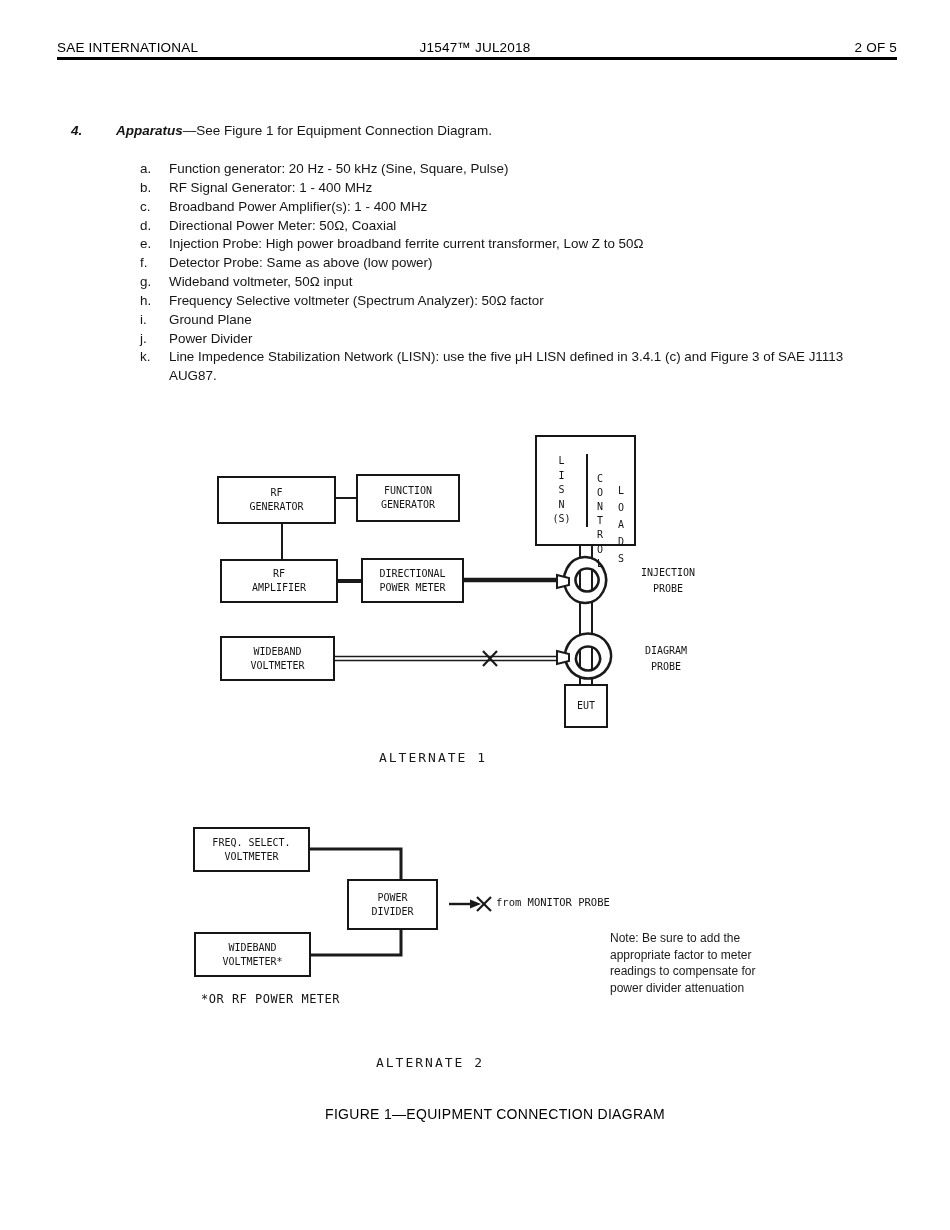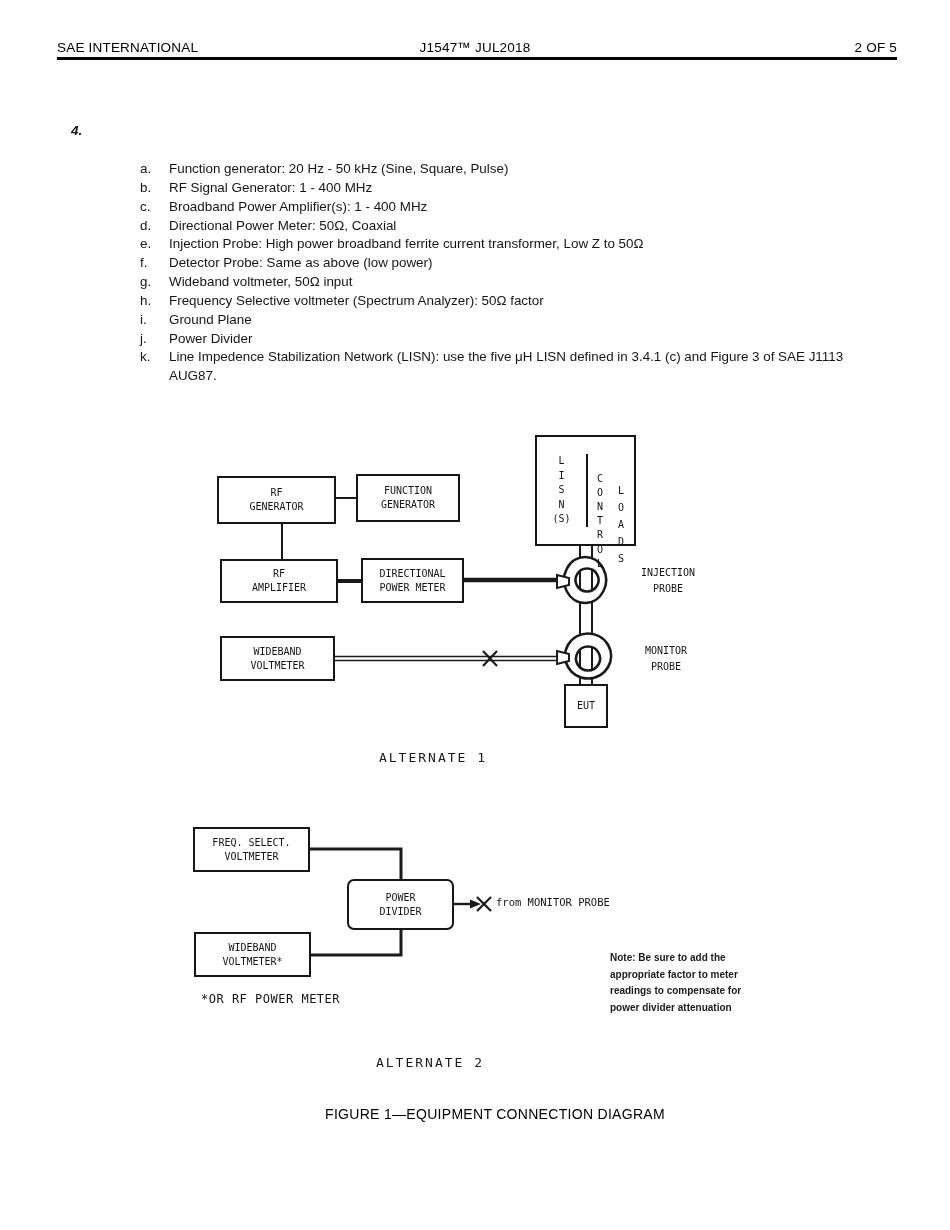--- a/index.html
+++ b/index.html
@@ -33,40 +33,41 @@
   .dlabel{position:absolute;font-family:"DejaVu Sans Mono",monospace;font-size:10px;
           line-height:16px;text-align:center;white-space:pre-line;color:#141414;}
   .alt-caption{position:absolute;font-family:"DejaVu Sans Mono",monospace;font-size:13px;
                letter-spacing:2px;text-align:center;width:170px;color:#1a1a1a;}
   .lisn-left{width:49px;border-right:2px solid #161616;display:flex;align-items:center;
              justify-content:center;text-align:center;line-height:14.6px;white-space:pre-line;}
   .lisn-right{flex:1;position:relative;}
   .vcol{position:absolute;width:16px;text-align:center;white-space:pre-line;}
   .control-col{left:4px;top:2px;line-height:14.2px;}
   .loads-col{left:25px;top:12px;line-height:17px;}
-  .note{position:absolute;left:610px;top:950px;width:170px;font-size:10px;line-height:16.5px;
-        white-space:pre-line;color:#1a1a1a;font-weight:bold;}
+  .note{position:absolute;left:610px;top:930px;width:170px;font-size:12px;line-height:16.5px;
+        white-space:pre-line;color:#1a1a1a;}
   .from-label{position:absolute;left:496px;top:896px;font-family:"DejaVu Sans Mono",monospace;
               font-size:10.5px;white-space:pre;color:#141414;}
   .footnote{position:absolute;left:201px;top:992px;font-family:"DejaVu Sans Mono",monospace;
             font-size:12px;letter-spacing:.5px;color:#141414;}
   .fig-caption{position:absolute;left:0;right:0;top:1106px;text-align:center;font-size:14px;
                letter-spacing:.3px;color:#000;padding-left:40px;}
 </style>
 </head>
 <body>
 
 <div class="page">
 
   <div class="hdr hdr-left">SAE INTERNATIONAL</div>
   <div class="hdr hdr-center">J1547™ JUL2018</div>
   <div class="hdr hdr-right">2 OF 5</div>
   <div class="hdr-rule"></div>
 
   <div class="sec-num">4.</div>
+  <div class="sec-title"><b>Apparatus</b><span>—See Figure 1 for Equipment Connection Diagram.</span></div>
   <div class="list">
       <div class="li">
         <span class="li-marker">a.</span>
         <span class="li-text">Function generator: 20 Hz - 50 kHz (Sine, Square, Pulse)</span>
       </div>
       <div class="li">
         <span class="li-marker">b.</span>
         <span class="li-text">RF Signal Generator: 1 - 400 MHz</span>
       </div>
       <div class="li">
@@ -171,27 +172,27 @@
 A
 D
 S</div>
     </div>
   </div>
 
   <div class="dbox" style="left:564px;top:684px;width:44px;height:44px;">EUT</div>
 
   <div class="dlabel" style="left:630px;top:565px;width:76px;">INJECTION
 PROBE</div>
-  <div class="dlabel" style="left:630px;top:643px;width:72px;">MONITOR
+  <div class="dlabel" style="left:630px;top:643px;width:72px;">DIAGRAM
 PROBE</div>
   <div class="alt-caption" style="left:348px;top:750px;">ALTERNATE 1</div>
 
   <div class="dbox" style="left:193px;top:827px;width:117px;height:45px;">FREQ. SELECT.
 VOLTMETER</div>
-  <div class="dbox" style="left:347px;top:879px;width:107px;height:51px;border-radius:7px;">POWER
+  <div class="dbox" style="left:347px;top:879px;width:91px;height:51px;">POWER
 DIVIDER</div>
   <div class="dbox" style="left:194px;top:932px;width:117px;height:45px;">WIDEBAND
 VOLTMETER*</div>
 
   <div class="from-label">from MONITOR PROBE</div>
   <div class="footnote">*OR RF POWER METER</div>
   <div class="note">Note: Be sure to add the
 appropriate factor to meter
 readings to compensate for
 power divider attenuation</div>

